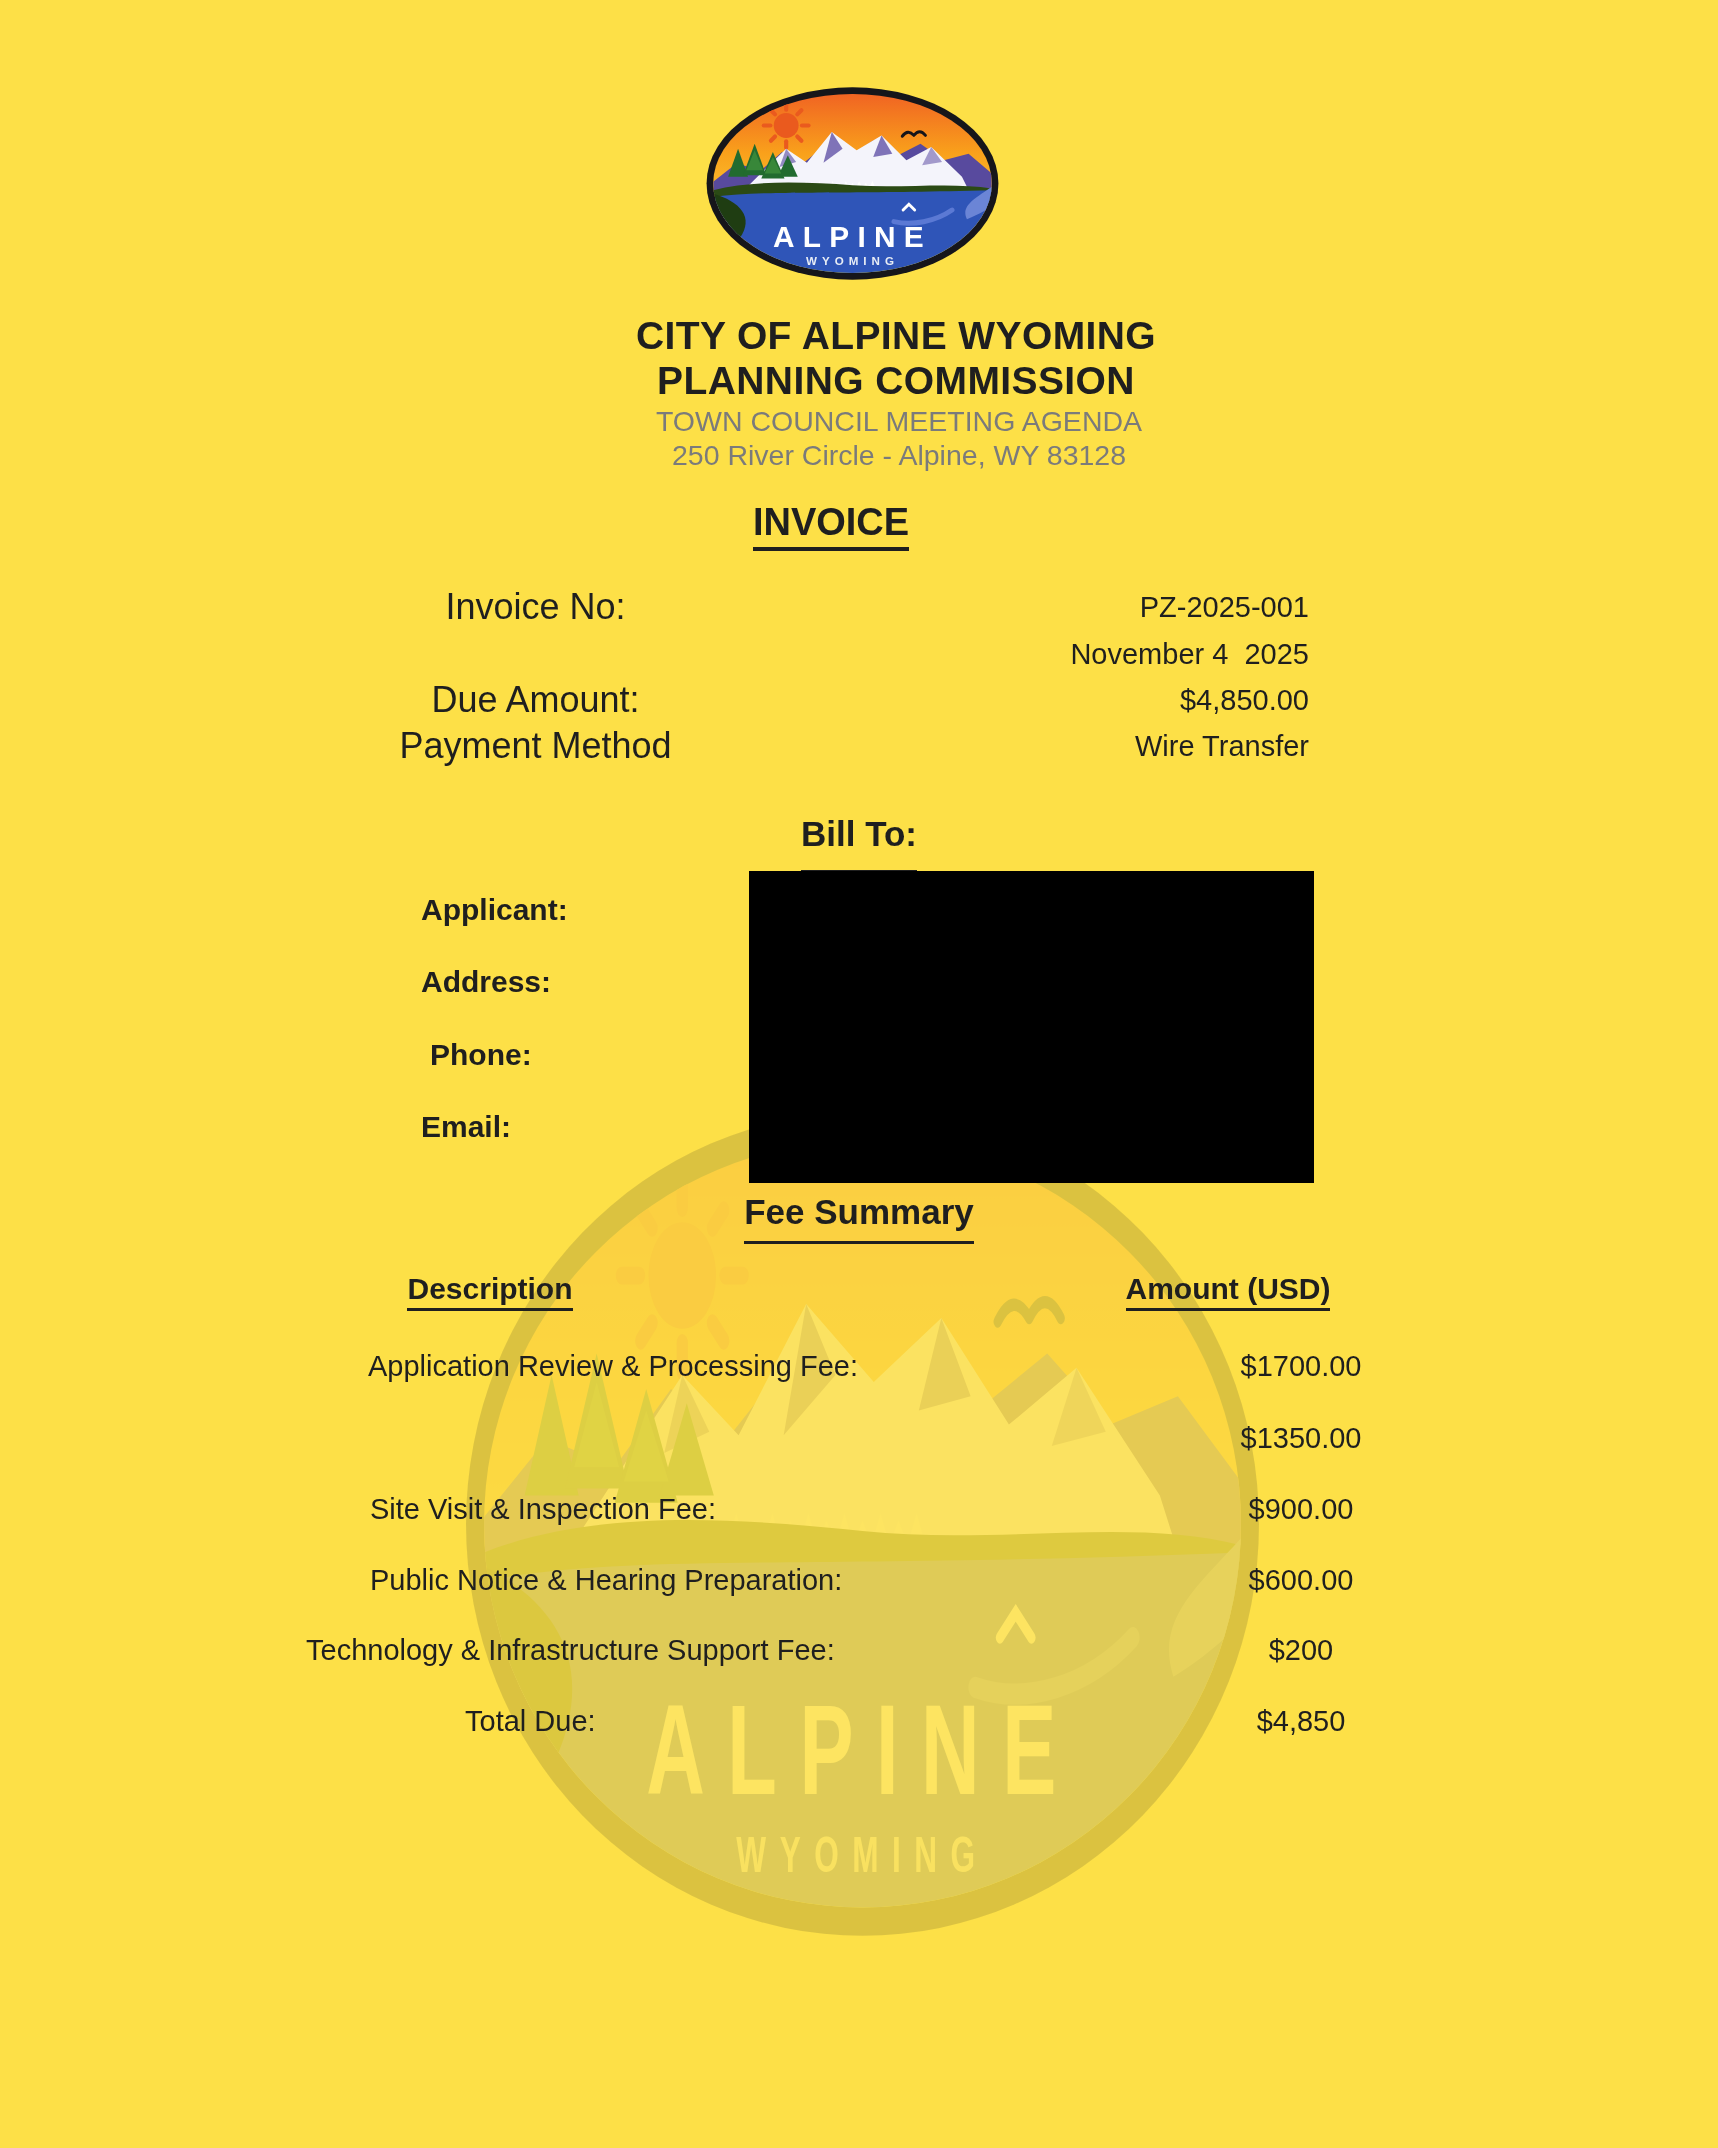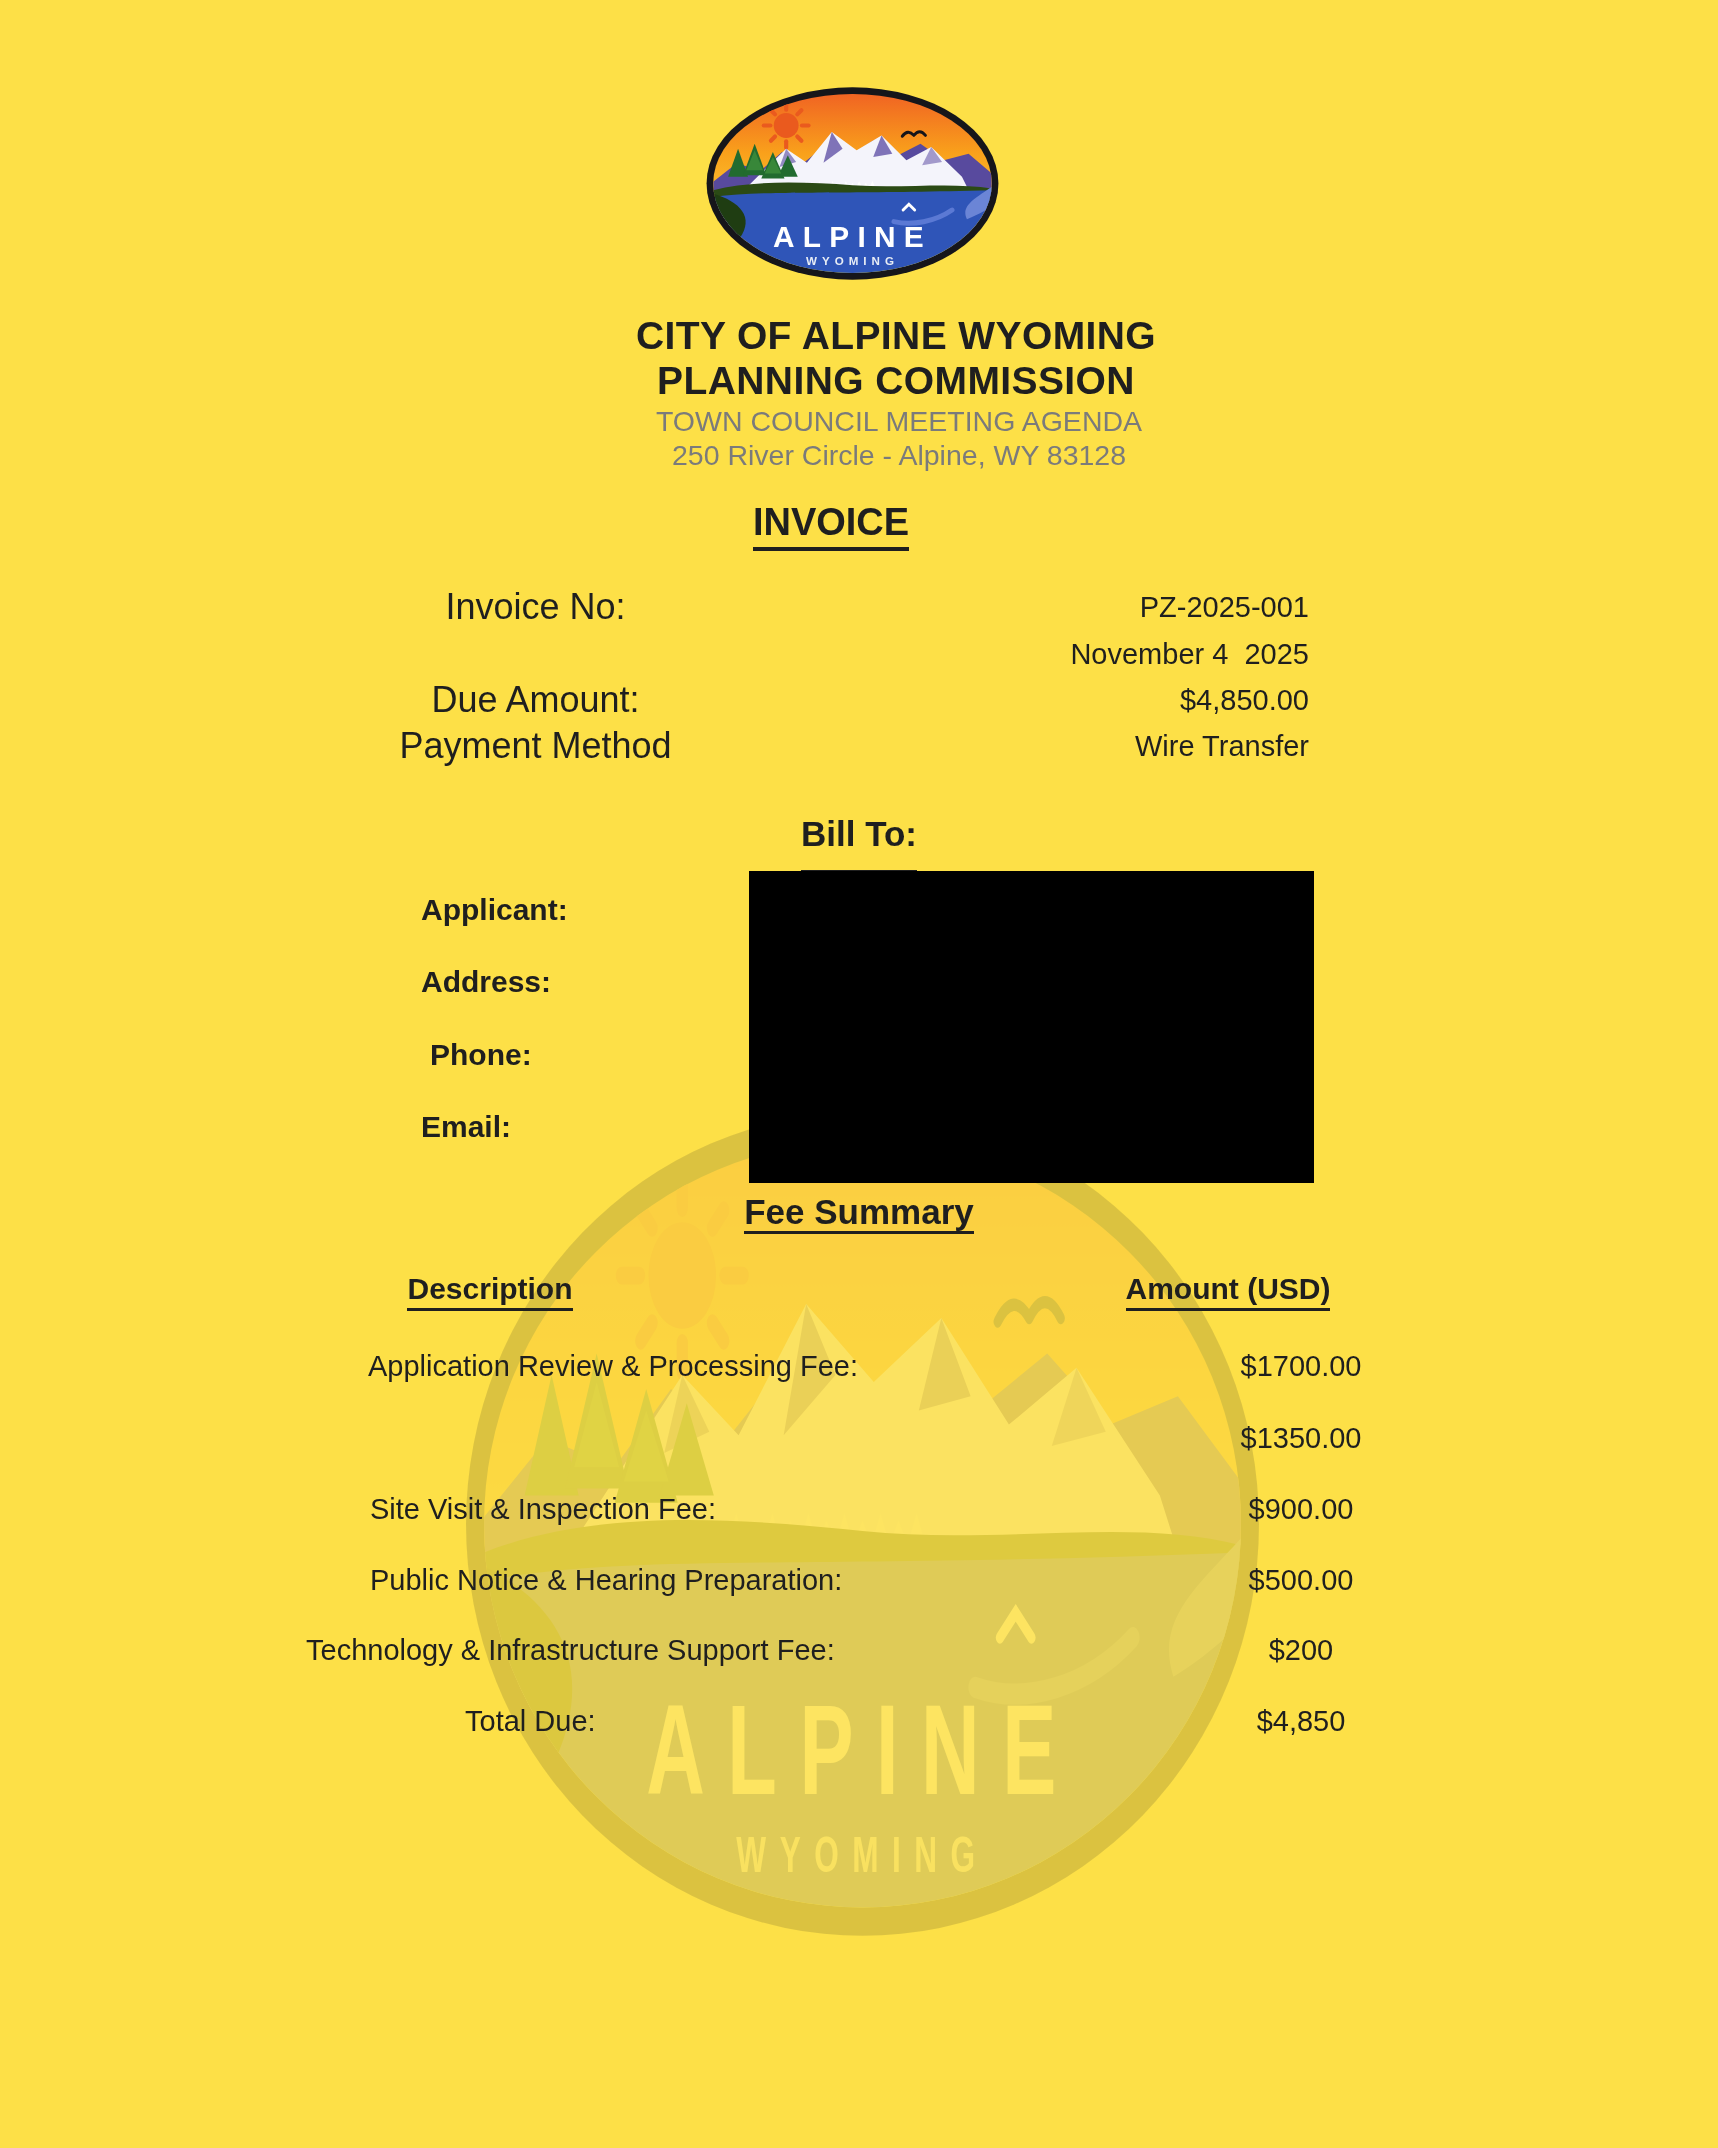--- a/index.html
+++ b/index.html
@@ -55,21 +55,21 @@
   .billto-heading .u { display:inline-block; border-bottom:3.4px solid #1f1f1f; padding-bottom:17px; }
   .redaction { left:749px; top:871px; width:565px; height:312px; background:#000000; z-index:2; }
   .bt-label { position:absolute; z-index:1; left:421px; font-size:30px; font-weight:700; line-height:37px; }
   .bt0 { top:891px; } .bt1 { top:963px; } .bt2 { top:1036px; left:430px; } .bt3 { top:1108px; }
 
   
   .fee-heading {
     left:0; top:1192px; width:100%; text-align:center;
     font-size:35px; font-weight:700; line-height:39px;
   }
-  .fee-heading .u { display:inline-block; border-bottom:3.4px solid #1f1f1f; padding-bottom:0; }
+  .fee-heading .u { display:inline-block; border-bottom:3.4px solid #1f1f1f; padding-bottom:10px; }
 
   .th { position:absolute; z-index:1; width:336px; text-align:center;
         font-size:30px; font-weight:700; line-height:34px; top:1272px; }
   .th .u { display:inline-block; border-bottom:3.4px solid #1f1f1f; padding-bottom:1.7px; }
   .th-desc { left:322px; }
   .th-amt  { left:1060px; }
 
   .fee-desc { position:absolute; z-index:1; font-size:29px; line-height:37px; white-space:nowrap; }
   .fee-amt  { position:absolute; z-index:1; left:1133px; width:336px; text-align:center;
               font-size:29px; line-height:37px; }
@@ -207,21 +207,21 @@
 
   <div class="fee-desc fr0 fd0">Application Review &amp; Processing Fee:</div>
   <div class="fee-amt  fr0">$1700.00</div>
 
   <div class="fee-amt  fr1">$1350.00</div>
 
   <div class="fee-desc fr2 fd2">Site Visit &amp; Inspection Fee:</div>
   <div class="fee-amt  fr2">$900.00</div>
 
   <div class="fee-desc fr3 fd3">Public Notice &amp; Hearing Preparation:</div>
-  <div class="fee-amt  fr3">$500.00</div>
+  <div class="fee-amt  fr3">$600.00</div>
 
   <div class="fee-desc fr4 fd4">Technology &amp; Infrastructure Support Fee:</div>
   <div class="fee-amt  fr4">$200</div>
 
   <div class="fee-desc fr5 fd5">Total Due:</div>
   <div class="fee-amt  fr5">$4,850</div>
 
 </div>
 
 

